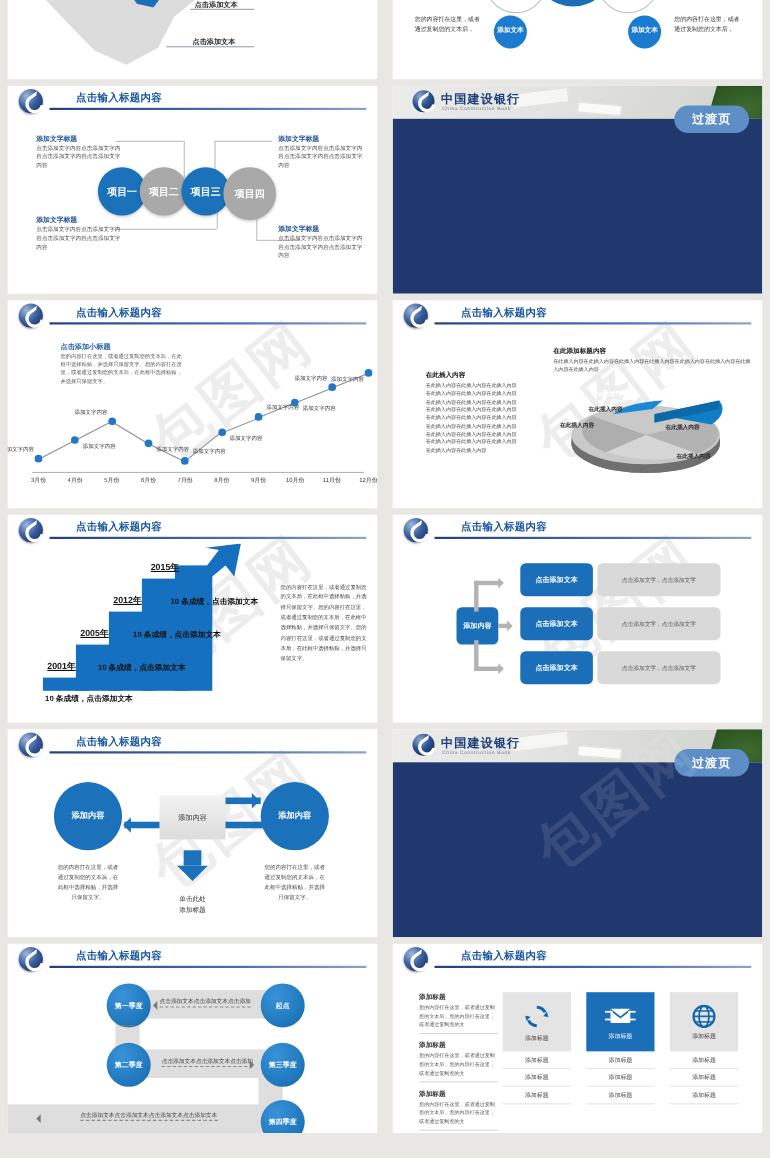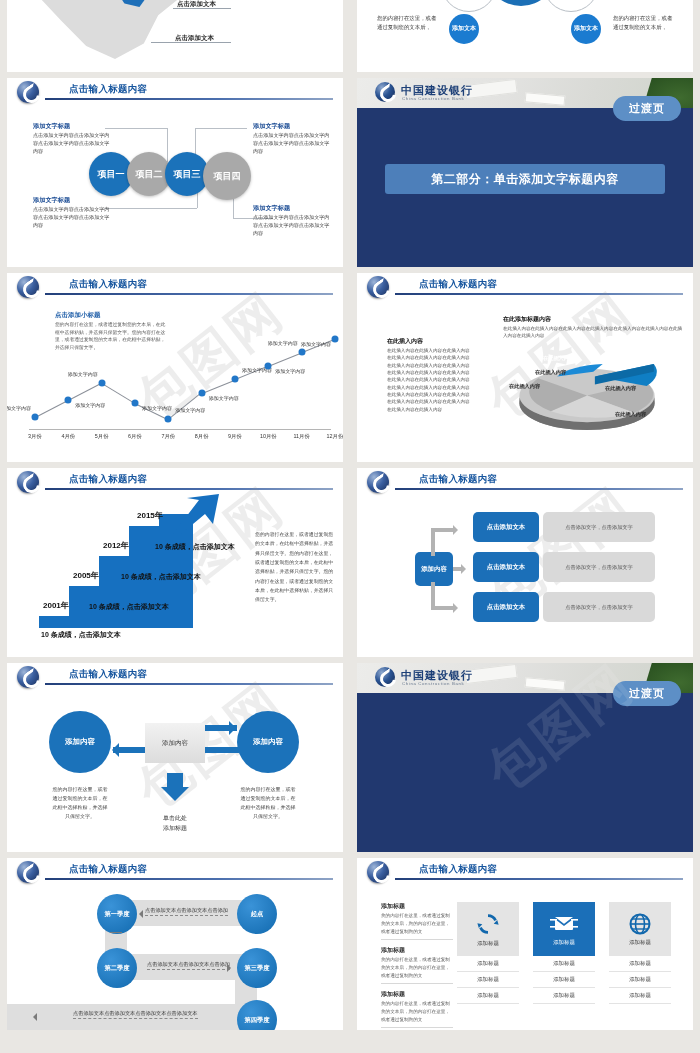--- a/index.html
+++ b/index.html
@@ -137,21 +137,21 @@
   .seg{ position:absolute; height:1px; background:#8b9099; transform-origin:0 0;}
 
   
   .pie-wrap{ position:absolute; left:150px; top:58px; width:160px; height:110px; }
   .pie-txt-h{ position:absolute; font-size:6px; font-weight:bold; color:#111; }
   .pie-txt-b{ position:absolute; font-size:4.6px; color:#444; line-height:1.6; }
   .pie-lab{ position:absolute; font-size:5.2px; color:#2b2b2b; font-weight:bold; white-space:nowrap; }
 
   
   .step{ position:absolute; background:#1670c0; }
-  .yr{ position:absolute; font-size:8px; font-weight:bold; color:#111; white-space:nowrap; }
+  .yr{ position:absolute; font-size:8px; font-weight:bold; color:#111; white-space:nowrap;text-decoration:underline; }
   .num{ position:absolute; font-size:7px; font-weight:bold; color:#111; white-space:nowrap;}
   .st-para{ position:absolute; font-size:4.9px; color:#444; line-height:1.9; width:80px; right:8px;}
 
   
   .pbox{
     position:absolute; border-radius:5px; background:#1b6fb8; color:#fff;
     font-size:6.4px; font-weight:bold; display:flex; align-items:center; justify-content:center;
   }
   .pgray{
     position:absolute; border-radius:5px; background:#d9d9d9; color:#555;
@@ -271,21 +271,20 @@
       <div class="tr-photo">
         <div class="paper1"></div>
         <div class="paper2"></div>
         <div class="leaf"></div>
       </div>
       <div class="ccb-logo"></div>
       <div class="ccb-cn">中国建设银行</div>
       <div class="ccb-en">China Construction Bank</div>
       <div class="tr-body"></div>
       <div class="tr-pill">过渡页</div>
-      <div class="tr-main">第二部分：单击添加文字标题内容</div>
     </div>
   </div>
 
   <div class="cell">
     <div class="slide">
       <div class="hdr">
         <div class="logo"></div>
         <div class="hdr-title">点击输入标题内容</div>
         <div class="hdr-rule"></div>
       </div>

